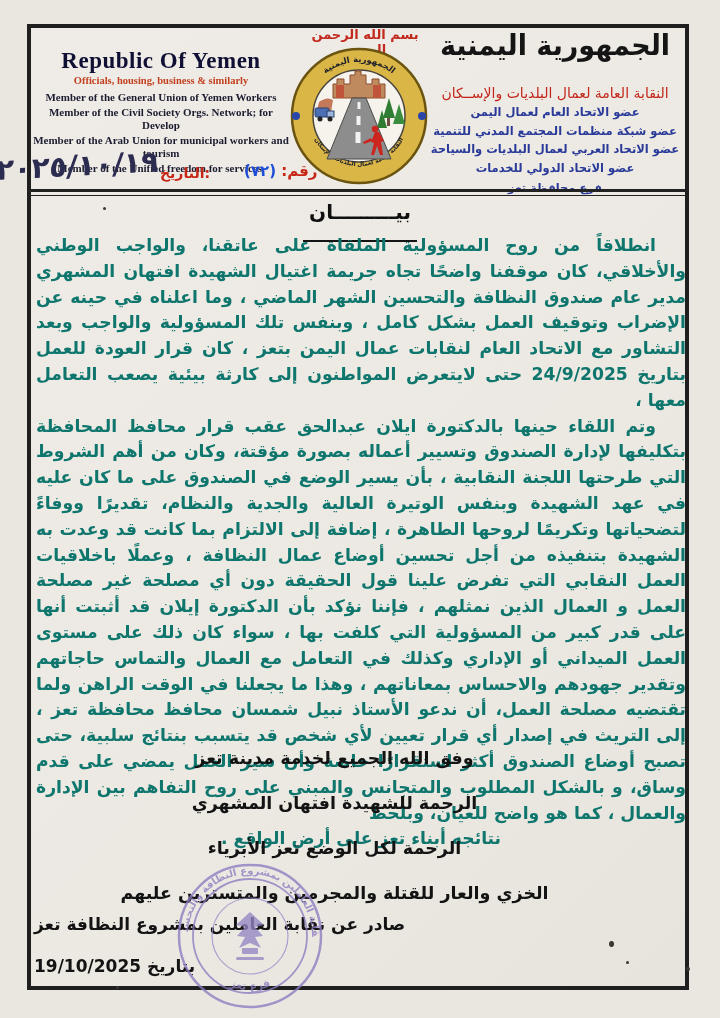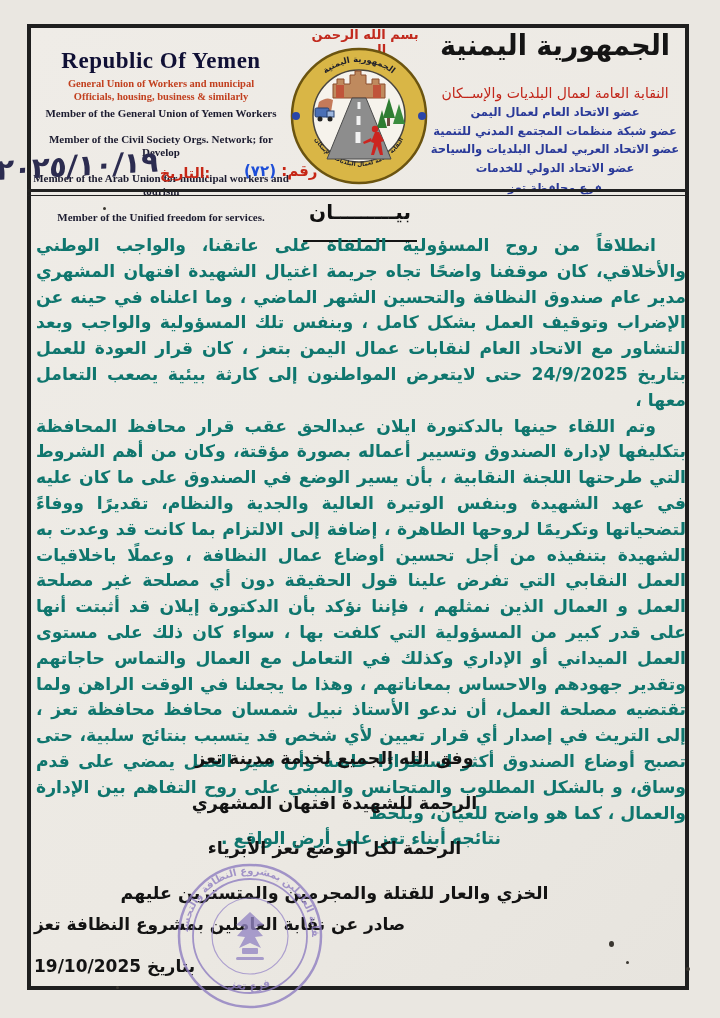--- a/index.html
+++ b/index.html
@@ -19,21 +19,21 @@
   .bismillah{
     position:absolute;left:295px;top:27px;width:140px;
     text-align:center;color:#c22a1e;font-weight:bold;font-size:13px;
   }
   .en-block{
     position:absolute;left:33px;top:48px;width:256px;text-align:center;
     font-family:"Liberation Serif",serif;color:#17173a;
   }
   .en-title{font-size:23px;font-weight:bold;letter-spacing:.5px;color:#101035;}
   .en-red{color:#c2401f;font-weight:bold;font-size:10.5px;line-height:13px;margin-top:3px;}
-  .en-line{font-size:11px;line-height:13.5px;color:#1c1c30;font-weight:bold;margin-top:12px;}
+  .en-line{font-size:11px;line-height:13.5px;color:#1c1c30;font-weight:bold;margin-top:1px;}
   .ar-block{
     position:absolute;left:420px;top:30px;width:270px;text-align:center;direction:rtl;
   }
   .ar-country{
     font-size:27px;font-weight:bold;color:#151515;
     transform:scaleY(1.05);letter-spacing:-1px;
   }
   .ar-union{color:#c2261a;font-weight:normal;font-size:14px;margin-top:24px;}
   .ar-member{color:#2a3a99;font-weight:bold;font-size:11.5px;line-height:18.5px;margin-top:2px;}
   
@@ -92,21 +92,20 @@
 </head>
 <body>
 
 <div class="page">
   <div class="frame"></div>
 
   <div class="bismillah">بسم الله الرحمن الرحيم</div>
 
   <div class="en-block">
     <div class="en-title">Republic Of Yemen</div>
-    <div class="en-red">General Union of Workers and municipal</div>
     <div class="en-red" style="margin-top:0;">Officials, housing, business &amp; similarly</div>
     <div class="en-line" style="margin-top:4px;">Member of the General Union of Yemen Workers</div>
     <div class="en-line">Member of the Civil Society Orgs. Network; for Develop</div>
     <div class="en-line">Member of the Arab Union for municipal workers and tourism</div>
     <div class="en-line">Member of the Unified freedom for services.</div>
   </div>
 
   <svg class="logo" viewBox="0 0 140 140" xmlns="http://www.w3.org/2000/svg" xmlns:xlink="http://www.w3.org/1999/xlink">
     <defs>
       <path id="logoTop" d="M 16,70 A 54,54 0 0 1 124,70"></path>

